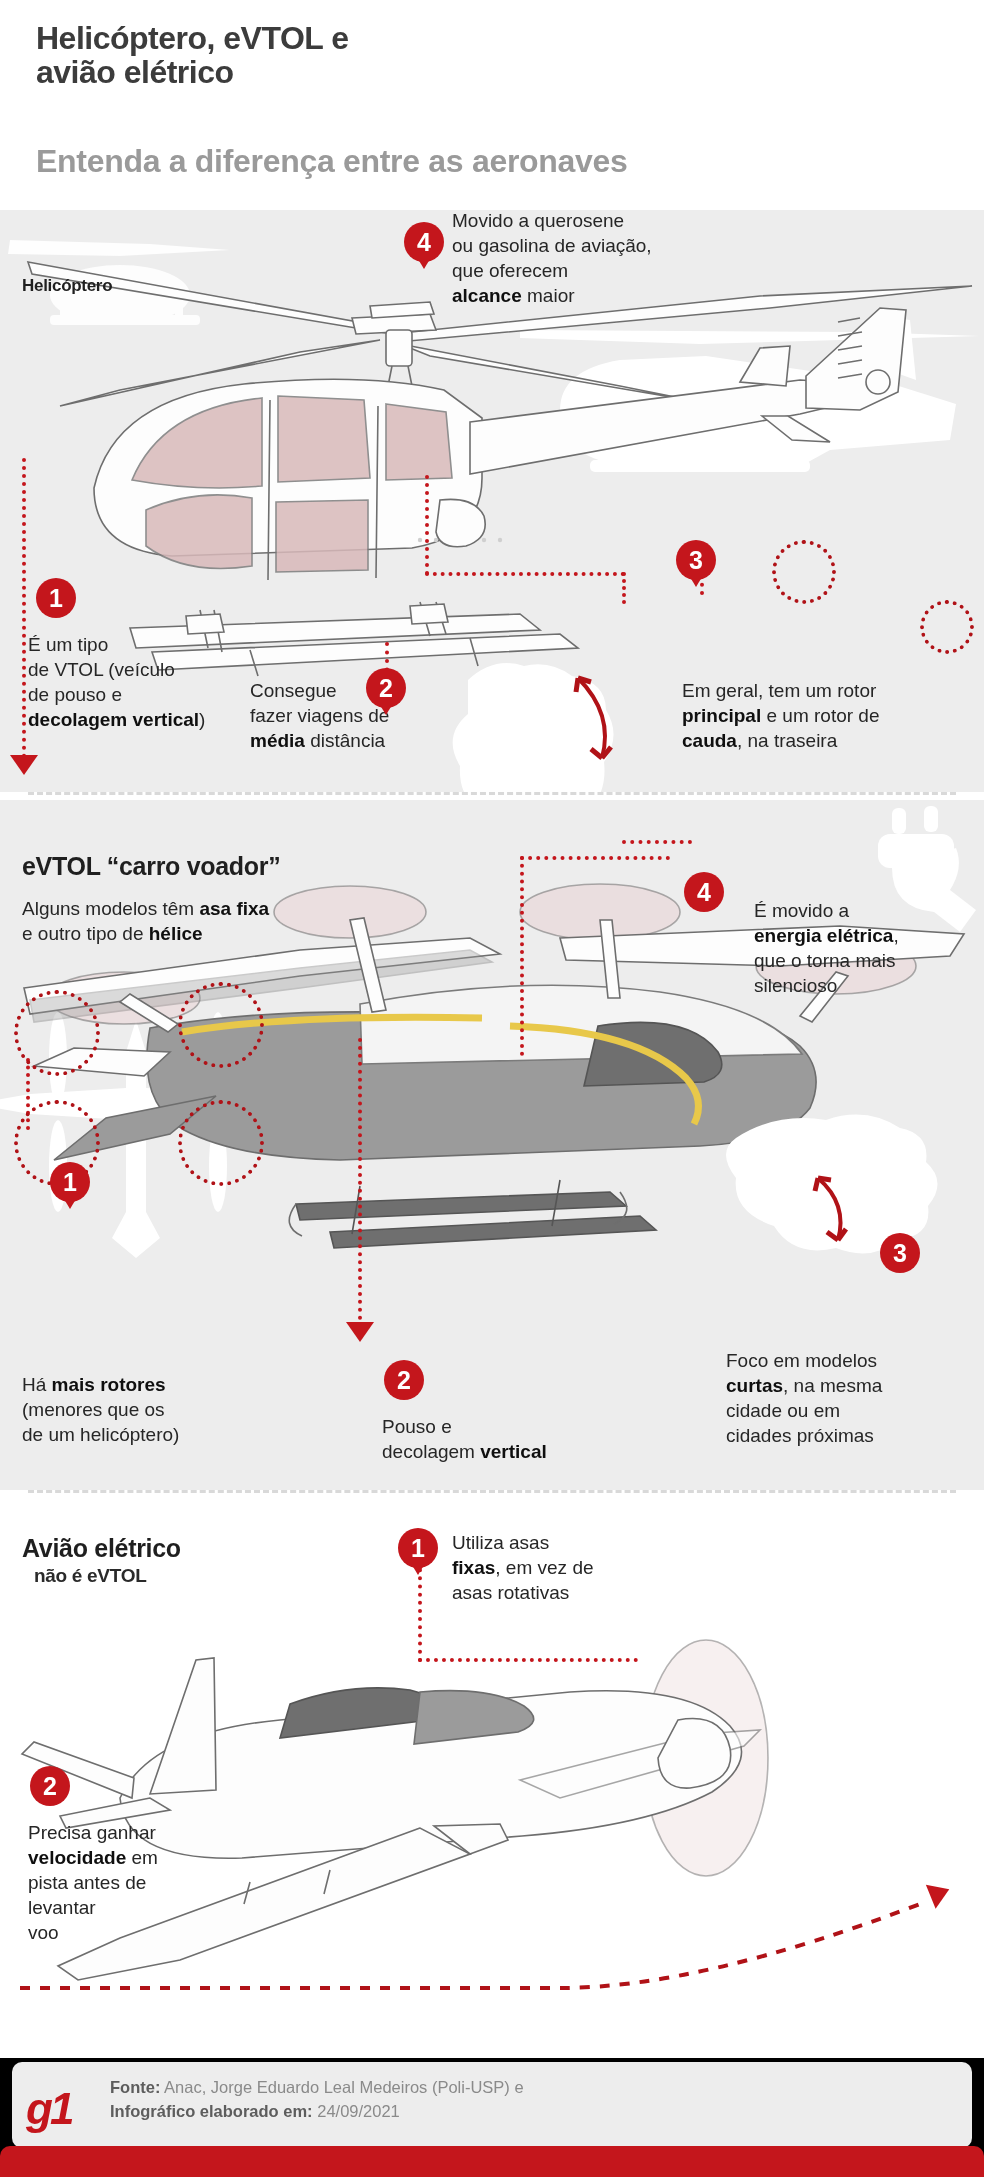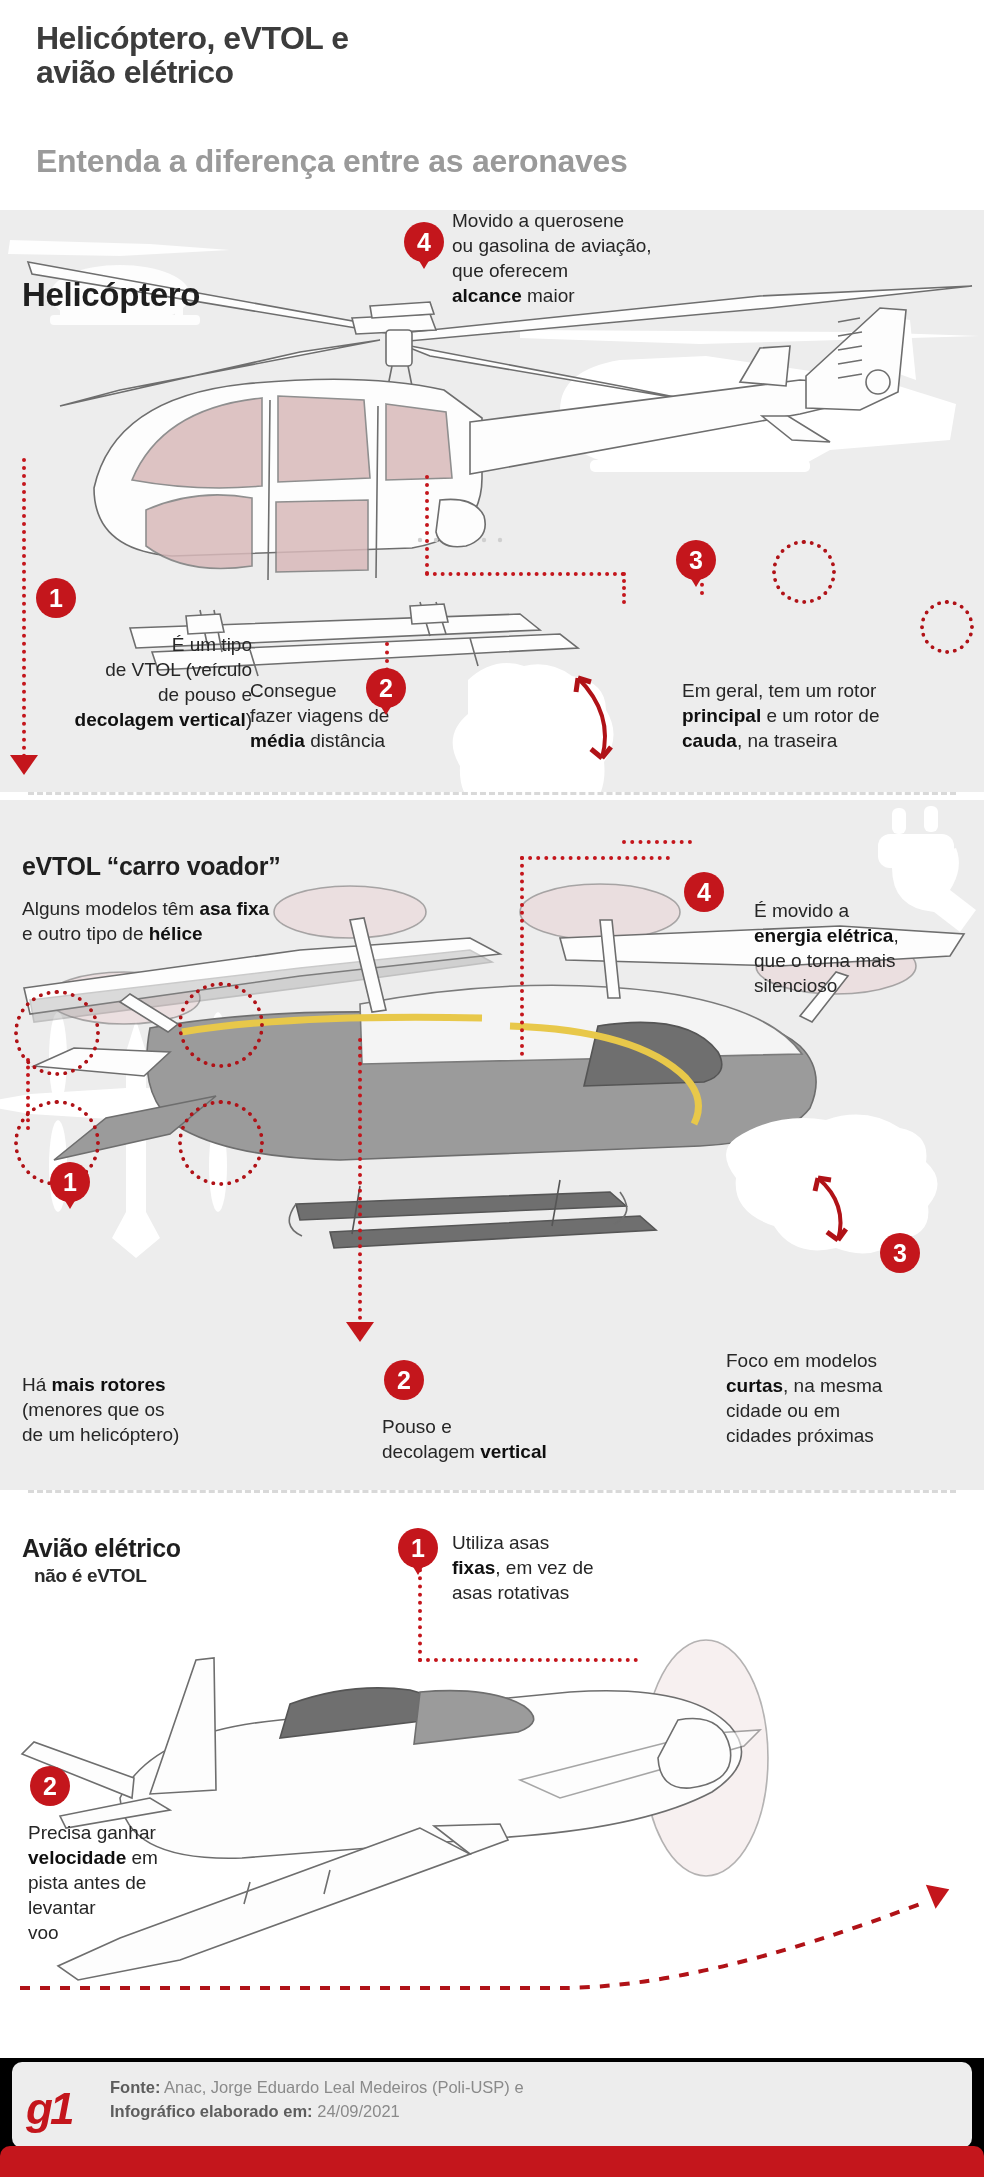--- a/index.html
+++ b/index.html
@@ -31,21 +31,21 @@
   .panel-inner{position:absolute;inset:0;}
 
   .divider{
     position:absolute;left:28px;width:928px;height:0;
     border-top:3px dashed #d9d9d9;
   }
 
   .sec-title{
     position:absolute;font-weight:bold;color:#1f1f1f;letter-spacing:-0.3px;
   }
-  #t-heli{left:22px;top:276px;font-size:33px;text-align:right;}
+  #t-heli{left:22px;top:276px;font-size:17px;text-align:right;}
   #t-evtol{left:22px;top:852px;font-size:25px;}
   #t-plane{left:22px;top:1534px;font-size:25px;}
   #t-plane-sub{left:22px;top:1565px;font-size:19px;font-weight:bold;color:#2a2a2a;margin-left:12px;}
 
   
   .marker{
     position:absolute;width:40px;height:40px;border-radius:50%;
     background:#c4161c;color:#fff;font-size:25px;font-weight:bold;
     display:flex;align-items:center;justify-content:center;
     box-shadow:0 0 0 0 rgba(0,0,0,0);z-index:20;
@@ -367,21 +367,21 @@
 
   <div class="divider" style="top:792px;"></div>
   <div class="divider" style="top:1490px;"></div>
 
   <div class="sec-title" id="t-heli">Helicóptero</div>
   <div class="sec-title" id="t-evtol">eVTOL “carro voador”</div>
   <div class="sec-title" id="t-plane">Avião elétrico</div>
   <div class="sec-title" id="t-plane-sub">não é eVTOL</div>
 
   <div class="marker" style="left:36px;top:578px;">1</div>
-  <div class="callout" style="left:22px;top:632px;width:230px;text-align:right;">
+  <div class="callout" style="left:28px;top:632px;width:230px;">
     <div>É um tipo</div>
     <div>de  VTOL (veículo</div>
     <div>de pouso e</div>
     <div><b>decolagem vertical</b>)</div>
   </div>
 
   <div class="marker pin" style="left:366px;top:668px;">2</div>
   <div class="callout" style="left:250px;top:678px;width:200px;">
     <div>Consegue</div>
     <div>fazer viagens de</div>

